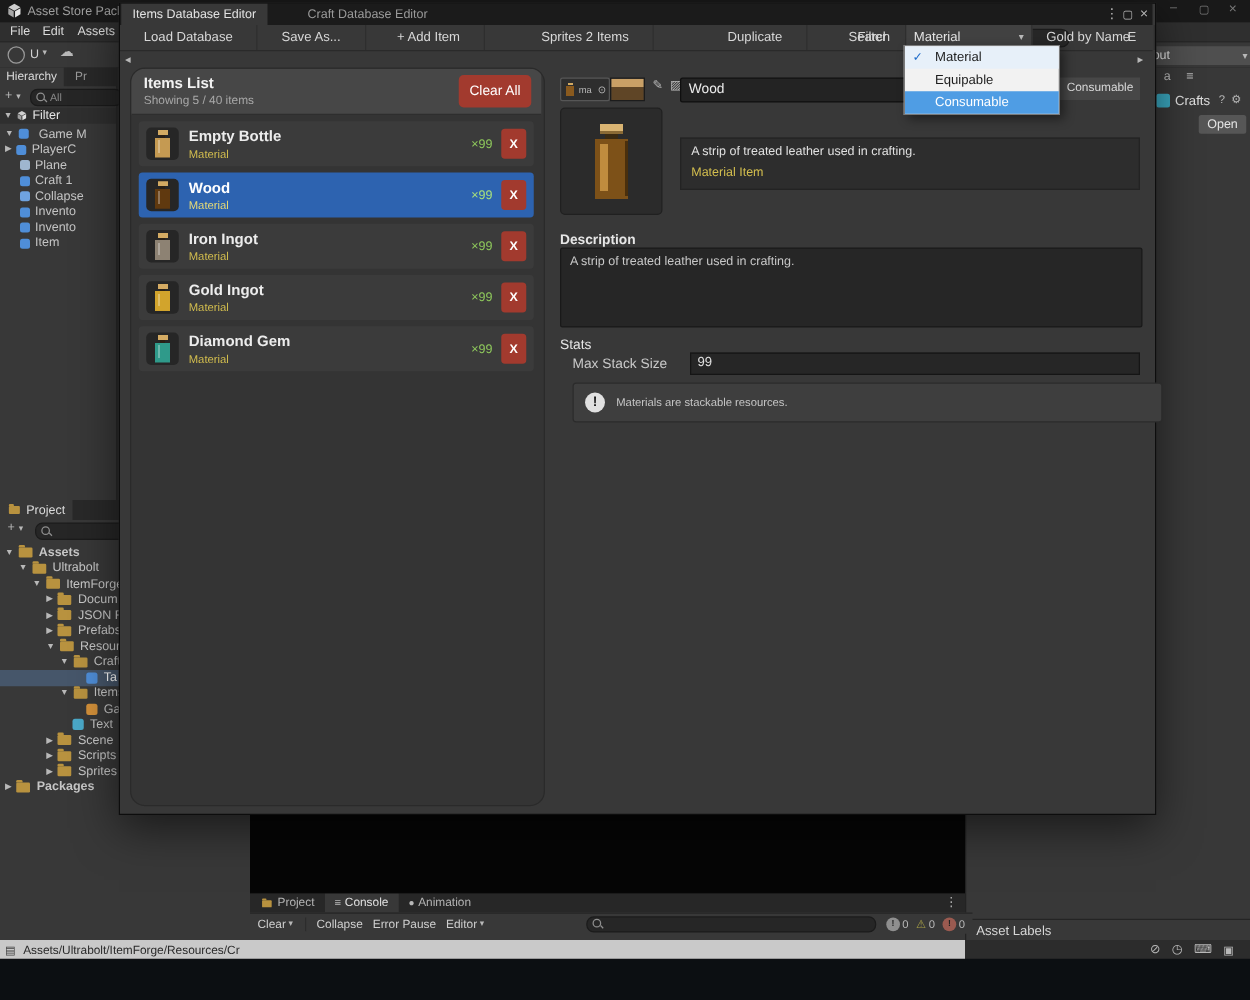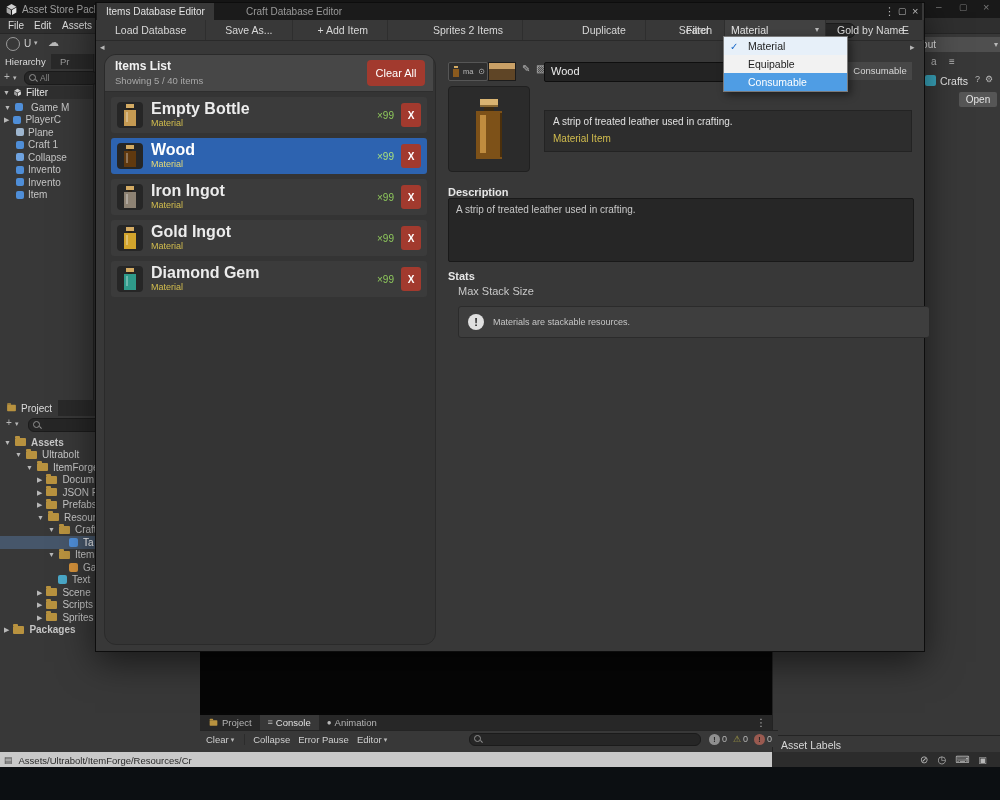--- a/index.html
+++ b/index.html
@@ -17,21 +17,21 @@
   .asset-ic{display:inline-block;width:9px;height:9px;border-radius:2px;flex:0 0 auto}
   .go-ic{display:inline-block;width:8px;height:8px;border-radius:2px;background:#4f8ed8;flex:0 0 auto}
   .tbtn{height:20px;display:flex;align-items:center;padding:0 19px;border-right:1px solid #2e2e2e;
         font-size:10.5px;color:#d8d8d8;white-space:nowrap}
   .irow{display:flex;align-items:center;height:36px;margin:0 6px 5px 6px;padding:0 6px;border-radius:3px;background:#3b3b3b}
   .irow.sel{background:#2d63b0}
   .iconbox{width:26px;height:26px;background:#262626;border-radius:4px;display:flex;align-items:center;justify-content:center;flex:0 0 auto}
   .xbtn{margin-left:7px;width:20px;height:24px;background:#a23a2e;border-radius:3px;display:flex;align-items:center;justify-content:center;
         font-size:10px;font-weight:bold;color:#fff;flex:0 0 auto}
   .count{margin-left:auto;font-size:10px;color:#8fc95c;white-space:nowrap}
-  .iname{font-size:16px;font-weight:600;color:#ececec;line-height:12px;white-space:nowrap}
+  .iname{font-size:12px;font-weight:600;color:#ececec;line-height:12px;white-space:nowrap}
   .itype{font-size:9px;color:#d2bd4e;margin-top:3px;white-space:nowrap}
   .dd{position:absolute;left:723px;top:36px;width:123px;background:#f2f2f2;border:1px solid #7a7a7a;
       box-shadow:3px 3px 8px rgba(0,0,0,.45);z-index:60}
   .dd-item{position:relative;height:18px;display:flex;align-items:center;padding-left:24px;font-size:10.5px;color:#1d1d1d}
   .dd-item.first{background:#e7f0f9}
   .dd-item.hl{background:#4f9de4;color:#fff}
   .dd-check{position:absolute;left:6px;color:#1b6ac9;font-size:10px}
   .cbadge{width:11px;height:11px;border-radius:50%;background:#8f8f8f;color:#222;font-size:7px;font-weight:bold;
           display:flex;align-items:center;justify-content:center;flex:0 0 auto}
   .searchbox{background:#262626;border:1px solid #1b1b1b;border-radius:6px;display:flex;align-items:center;padding:0 4px;gap:3px}
@@ -483,22 +483,25 @@
       <div class="abs" style="left:98px;top:56px;width:366px;height:40px;background:#2d2d2d;border:1px solid #232323">
         <span class="abs" style="left:8px;top:5px;font-size:10px;color:#e0e0e0">A strip of treated leather used in crafting.</span>
         <span class="abs" style="left:8px;top:22px;font-size:10px;color:#d2bd4e">Material Item</span>
       </div>
 
       <span class="abs" style="left:2px;top:132px;font-size:11px;font-weight:bold;color:#e6e6e6">Description</span>
       <div class="abs" style="left:2px;top:144px;width:464px;height:62px;background:#262626;border:1px solid #191919;border-radius:2px">
         <span style="display:block;padding:5px 7px;font-size:10px;color:#c8c8c8">A strip of treated leather used in crafting.</span>
       </div>
 
-      <span class="abs" style="left:2px;top:216px;font-size:11px;font-weight:bold;color:#e6e6e6">Stats</span>
+      <span class="abs" style="left:2px;top:216px;font-size:11px;font-weight:normal;color:#e6e6e6">Stats</span>
       <span class="abs" style="left:12px;top:231px;font-size:11px;color:#c8c8c8">Max Stack Size</span>
+      <div class="abs" style="left:106px;top:228px;width:358px;height:16px;background:#262626;border:1px solid #151515">
+        <span style="display:block;padding-left:5px;line-height:14px;font-size:10.5px;color:#e0e0e0">99</span>
+      </div>
 
       <div class="abs flex" style="left:12px;top:252px;width:452px;height:30px;background:#3e3e3e;border:1px solid #2b2b2b;border-radius:3px;padding:0 9px;gap:9px">
         <span class="flex" style="width:16px;height:16px;border-radius:50%;background:#e0e0e0;color:#1a1a1a;font-weight:bold;font-size:11px;justify-content:center;flex:0 0 auto">!</span>
         <span style="font-size:9px;color:#c6c6c6">Materials are stackable resources.</span>
       </div>
     </div>
   </div>
 
   <div class="dd">
     <div class="dd-item first">

